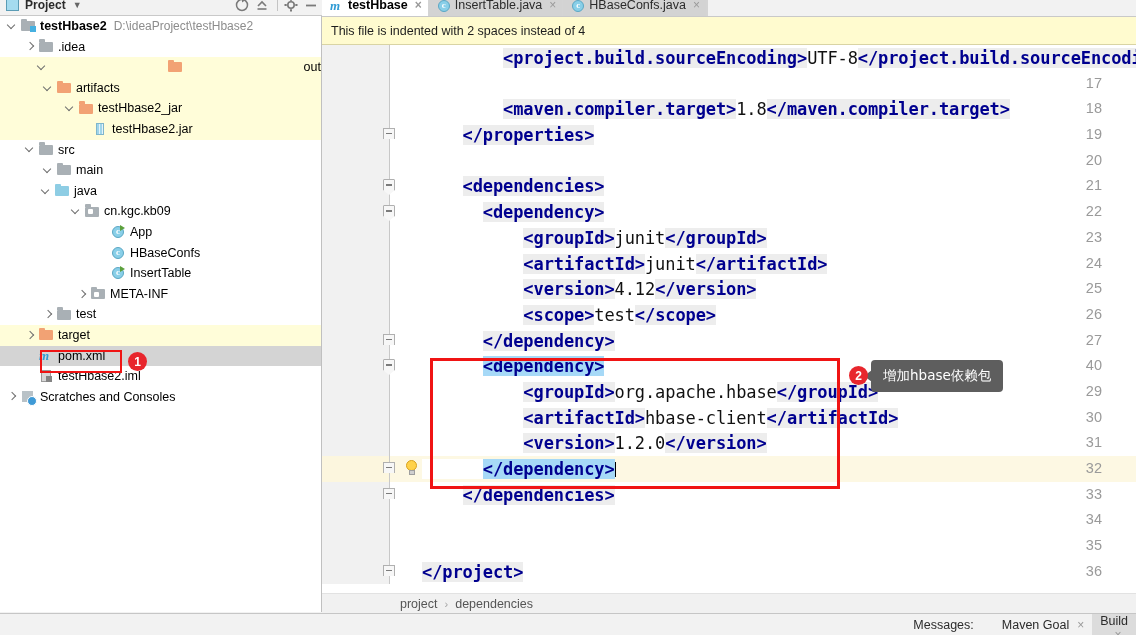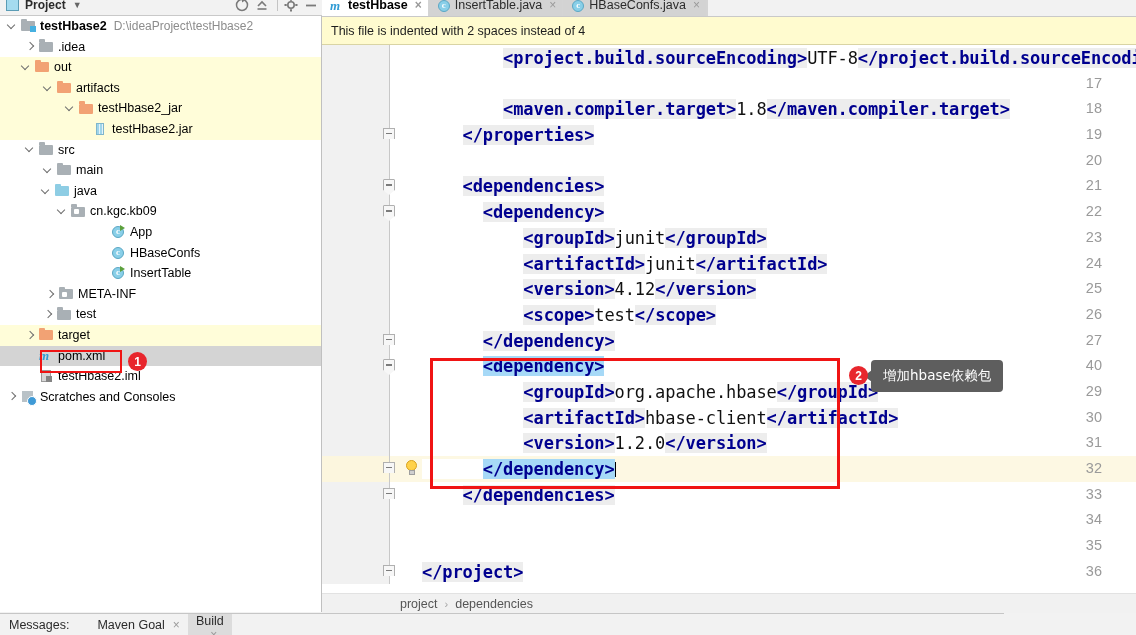--- a/index.html
+++ b/index.html
@@ -229,23 +229,23 @@
   #breadcrumb {
     position: absolute; left: 322px; top: 593px; width: 814px; height: 20px;
     background: #f1f1f1; display: flex; align-items: center;
     padding-left: 78px; font-size: 12.5px; color: #555;
     border-top: 1px solid #e2e2e2;
   }
   #breadcrumb .bsep { margin: 0 7px; color: #a5a5a5; font-size: 11px; }
 
   
   #status {
-    position: absolute; left: 0; top: 613px; width: 1004px; height: 22px;
+    position: absolute; left: 0; top: 613px; width: 1136px; height: 22px;
     background: #f2f2f2; border-top: 1px solid #c6c6c6;
-    display: flex; align-items: center; padding-left: 9px;
+    display: flex; align-items: center; padding-left: 9px; justify-content: flex-end;
   }
   #status .slabel { font-size: 12.5px; color: #2b2b2b; margin-right: 20px; }
   #status .sbtn {
     display: flex; align-items: center; height: 22px; padding: 0 8px;
     font-size: 12.5px; color: #2b2b2b;
   }
   #status .sbtn.on { background: #dcdcdc; flex-direction: column; }
   #status .sclose { margin-left: 8px; color: #9a9a9a; font-size: 12px; }
 </style>
 </head>
@@ -298,21 +298,21 @@
           <span class="lbl bold">testHbase2</span>
           <span class="sub">D:\ideaProject\testHbase2</span>
         </div>
         <div class="tr" style="padding-left: 24px;">
           <span class="arrow r"></span>
           <span class="ico">
             <span class="fold f-gray"></span>
           </span>
           <span class="lbl">.idea</span>
         </div>
-        <div class="tr excluded" style="padding-left: 20px;">
+        <div class="tr excluded" style="padding-left: 36px; justify-content: space-between;">
           <span class="arrow d"></span>
           <span class="ico">
             <span class="fold f-orange"></span>
           </span>
           <span class="lbl">out</span>
         </div>
         <div class="tr excluded" style="padding-left: 42px;">
           <span class="arrow d"></span>
           <span class="ico">
             <span class="fold f-orange"></span>
@@ -347,21 +347,21 @@
           </span>
           <span class="lbl">main</span>
         </div>
         <div class="tr" style="padding-left: 40px;">
           <span class="arrow d"></span>
           <span class="ico">
             <span class="fold f-blue"></span>
           </span>
           <span class="lbl">java</span>
         </div>
-        <div class="tr" style="padding-left: 56px;">
+        <div class="tr" style="padding-left: 70px;">
           <span class="arrow d"></span>
           <span class="ico">
             <span class="fold f-pkg"></span>
           </span>
           <span class="lbl">cn.kgc.kb09</span>
         </div>
         <div class="tr" style="padding-left: 96px;">
           <span class="arrow"></span>
           <span class="ico">
             <span class="cls"></span>
@@ -377,21 +377,21 @@
           <span class="lbl">HBaseConfs</span>
         </div>
         <div class="tr" style="padding-left: 96px;">
           <span class="arrow"></span>
           <span class="ico">
             <span class="cls"></span>
             <span class="run-tri"></span>
           </span>
           <span class="lbl">InsertTable</span>
         </div>
-        <div class="tr" style="padding-left: 44px;">
+        <div class="tr" style="padding-left: 76px;">
           <span class="arrow r"></span>
           <span class="ico">
             <span class="fold f-pkg"></span>
           </span>
           <span class="lbl">META-INF</span>
         </div>
         <div class="tr" style="padding-left: 42px;">
           <span class="arrow r"></span>
           <span class="ico">
             <span class="fold f-gray"></span>

